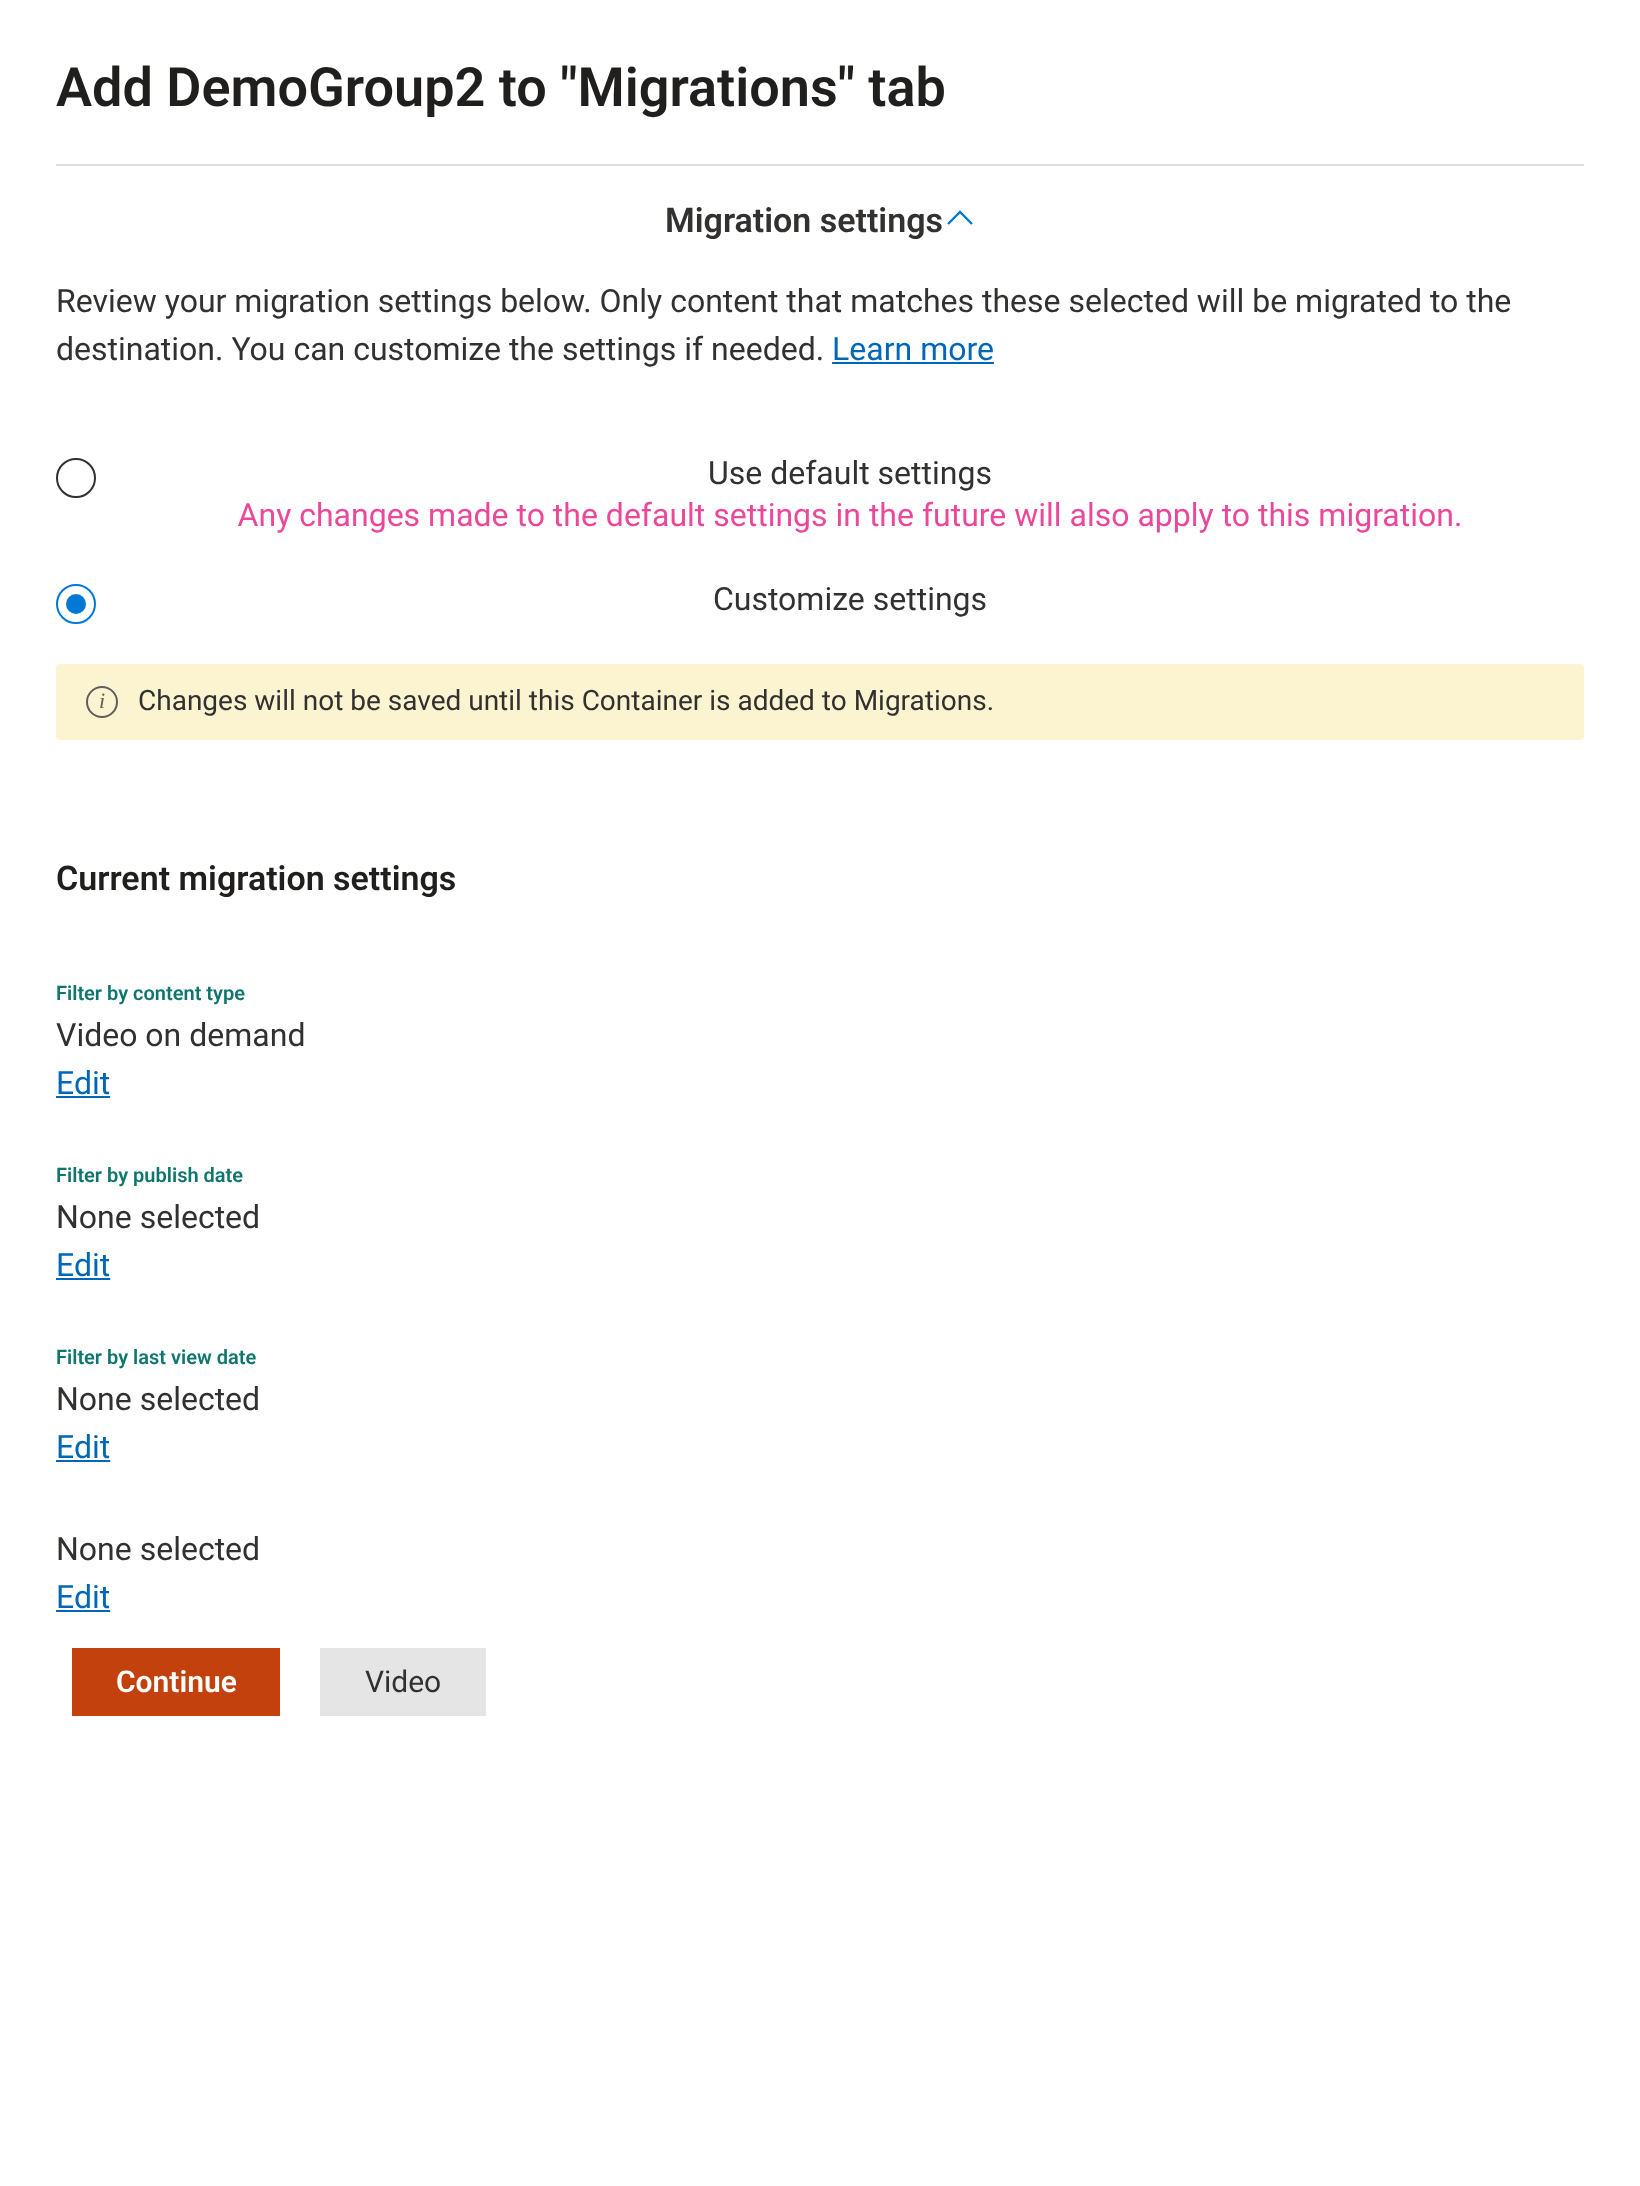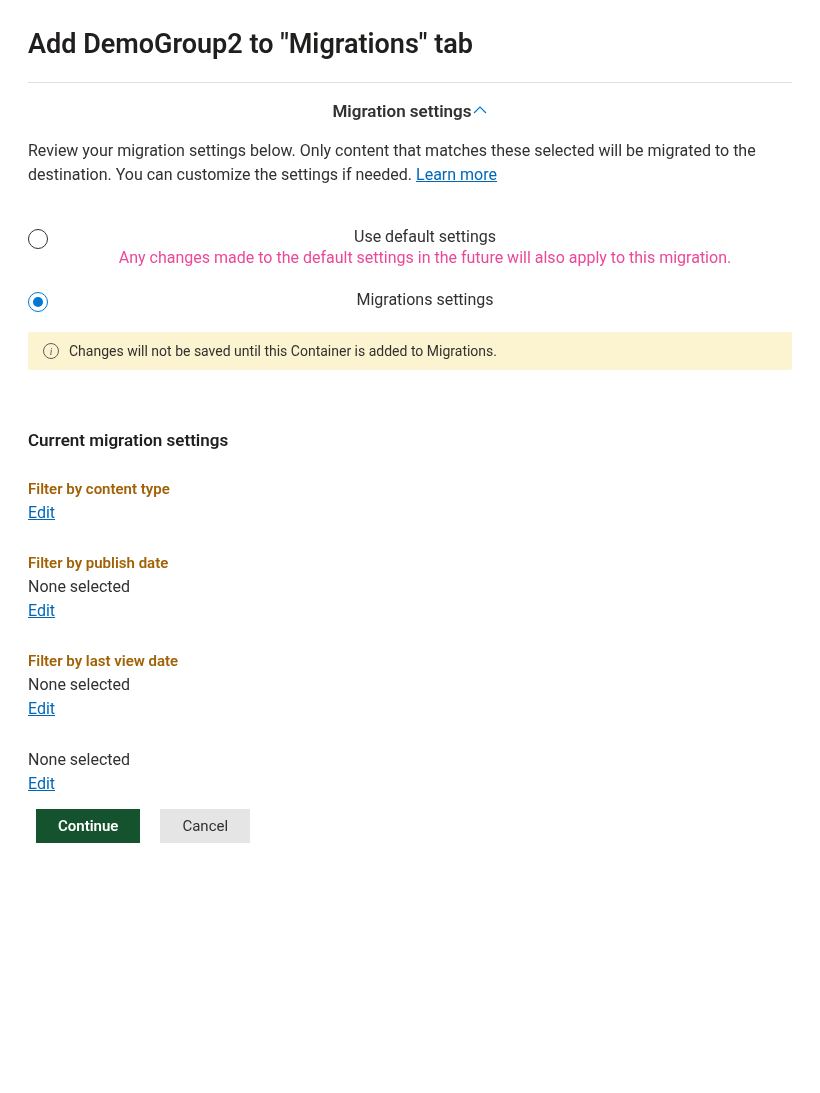--- a/index.html
+++ b/index.html
@@ -124,29 +124,29 @@
       flex-shrink: 0;
     }
     .info-text {
       font-size: 14px;
       color: #323130;
     }
     .subsection-title {
       font-size: 17px;
       font-weight: 600;
       color: #201f1e;
-      margin-bottom: 30px;
+      margin-bottom: 42px;
     }
     .filter-group {
       margin-bottom: 32px;
     }
     .filter-title {
-      font-size: 15px;
-      font-weight: 600;
-      color: #a16207;
+      font-size: 10px;
+      font-weight: 600;
+      color: #0f766e;
       margin-bottom: 5px;
     }
     .filter-value {
       font-size: 16px;
       color: #323130;
       margin-bottom: 5px;
     }
     .edit-link {
       font-size: 16px;
       color: #0067b8;
@@ -160,21 +160,21 @@
       padding-left: 8px;
     }
     .btn {
       padding: 8px 22px;
       font-size: 15px;
       border: none;
       cursor: pointer;
       font-family: inherit;
     }
     .btn-primary {
-      background: #14532d;
+      background: #c2410c;
       color: #ffffff;
       font-weight: 600;
     }
     .btn-secondary {
       background: #e5e5e5;
       color: #323130;
       font-weight: 400;
     }
   </style>
 </head>
@@ -201,34 +201,35 @@
   <div class="radio-option">
     <div class="radio-circle"></div>
     <div class="radio-content">
       <span class="radio-label">Use default settings</span>
       <span class="radio-sublabel">Any changes made to the default settings in the future will also apply to this migration.</span>
     </div>
   </div>
   <div class="radio-option">
     <div class="radio-circle selected"></div>
     <div class="radio-content">
-      <span class="radio-label">Migrations settings</span>
+      <span class="radio-label">Customize settings</span>
     </div>
   </div>
 </div>
 
 <div class="info-banner">
   <div class="info-icon">i</div>
   <div class="info-text">Changes will not be saved until this Container is added to Migrations.</div>
 </div>
 
 <div class="subsection-title">Current migration settings</div>
 
 <div class="filter-group">
   <div class="filter-title">Filter by content type</div>
+  <div class="filter-value">Video on demand</div>
   <a class="edit-link">Edit</a>
 </div>
 
 <div class="filter-group">
   <div class="filter-title">Filter by publish date</div>
   <div class="filter-value">None selected</div>
   <a class="edit-link">Edit</a>
 </div>
 
 <div class="filter-group">
@@ -237,14 +238,14 @@
   <a class="edit-link">Edit</a>
 </div>
 
 <div class="filter-group" style="margin-bottom:16px;">
   <div class="filter-value">None selected</div>
   <a class="edit-link">Edit</a>
 </div>
 
 <div class="button-row">
   <button class="btn btn-primary">Continue</button>
-  <button class="btn btn-secondary">Cancel</button>
+  <button class="btn btn-secondary">Video</button>
 </div>
 
 </body></html>

